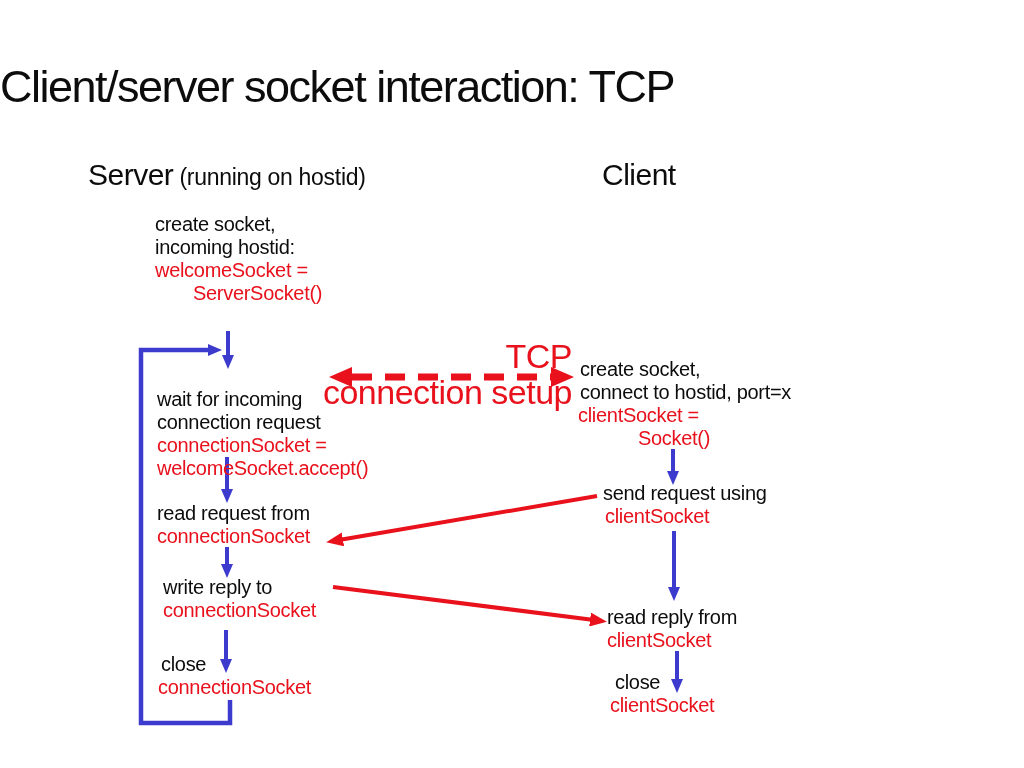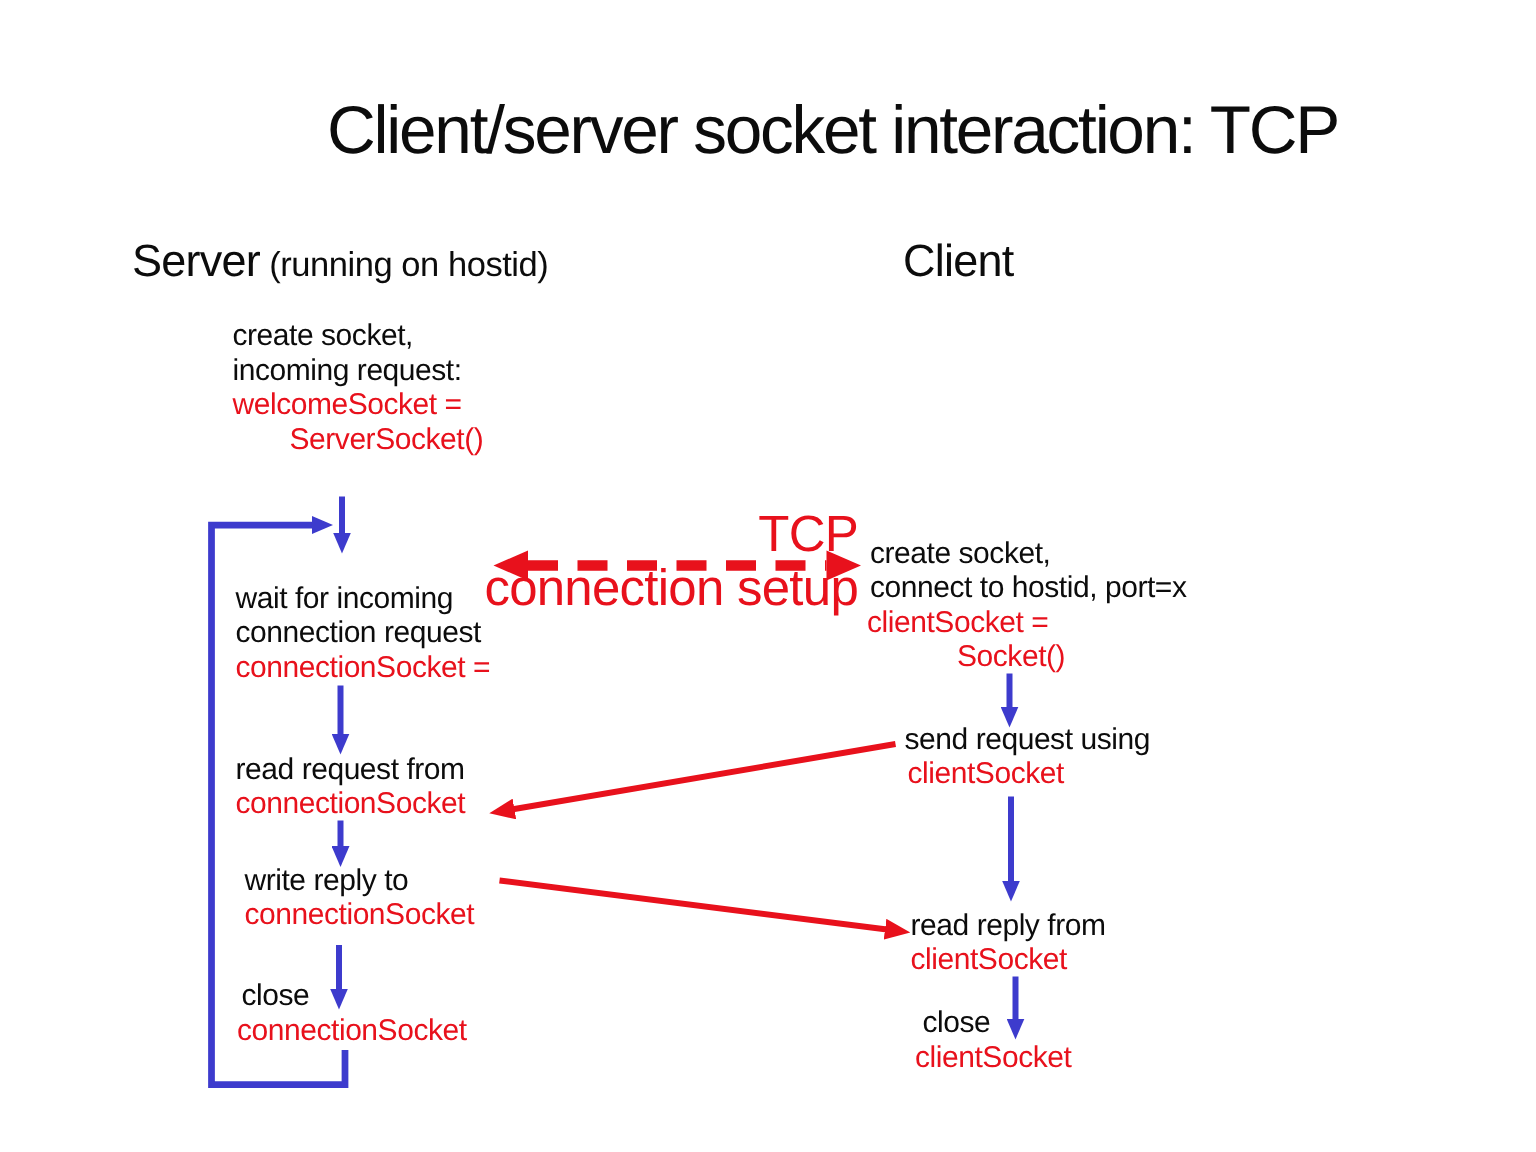--- a/index.html
+++ b/index.html
@@ -4,21 +4,21 @@
 <style>
   :root { --red:#e8111c; --blue:#3d3bcd; --ink:#0c0c0c; }
   html,body { margin:0; padding:0; }
   body {
     width:1024px; height:768px; position:relative; overflow:hidden;
     background:#ffffff; color:var(--ink);
     font-family:"Liberation Sans","DejaVu Sans",sans-serif;
   }
   .abs { position:absolute; }
   .title {
-    left:0; top:61px; width:892px; text-align:right;
+    left:0; top:61px; width:892px; text-align:left;
     font-size:45px; letter-spacing:-1.5px; white-space:nowrap;
   }
   .colhdr { font-size:30px; letter-spacing:-0.5px; white-space:nowrap; }
   .colhdr .sub { font-size:23px; letter-spacing:-0.3px; }
   .step { font-size:20px; line-height:23px; letter-spacing:-0.3px; white-space:nowrap; z-index:2; }
   .code { color:var(--red); }
   .tcp {
     color:var(--red); font-size:34px; line-height:26px; letter-spacing:-0.5px;
     text-align:right; white-space:nowrap; z-index:2;
   }
@@ -70,29 +70,30 @@
 </div>
 <div class="abs colhdr" style="left:602px; top:158px;">
   <span>Client</span>
 </div>
 
 <div class="abs tcp" style="left:322px; top:343px; width:250px;">TCP</div>
 <div class="abs tcp" style="left:322px; top:379px; width:250px;">connection setup</div>
 
 <div class="abs step" style="left:155px; top:213px;">
   <div>create socket,</div>
-  <div>incoming request:</div>
+  <div>incoming hostid:</div>
   <div class="code">welcomeSocket =</div>
   <div class="code" style="margin-left:38px;">ServerSocket()</div>
 </div>
 
 <div class="abs step" style="left:157px; top:388px;">
   <div>wait for incoming</div>
   <div>connection request</div>
   <div class="code">connectionSocket =</div>
+  <div class="code">welcomeSocket.accept()</div>
 </div>
 
 <div class="abs step" style="left:157px; top:502px;">
   <div>read request from</div>
   <div class="code">connectionSocket</div>
 </div>
 
 <div class="abs step" style="left:163px; top:576px;">
   <div>write reply to</div>
   <div class="code">connectionSocket</div>

